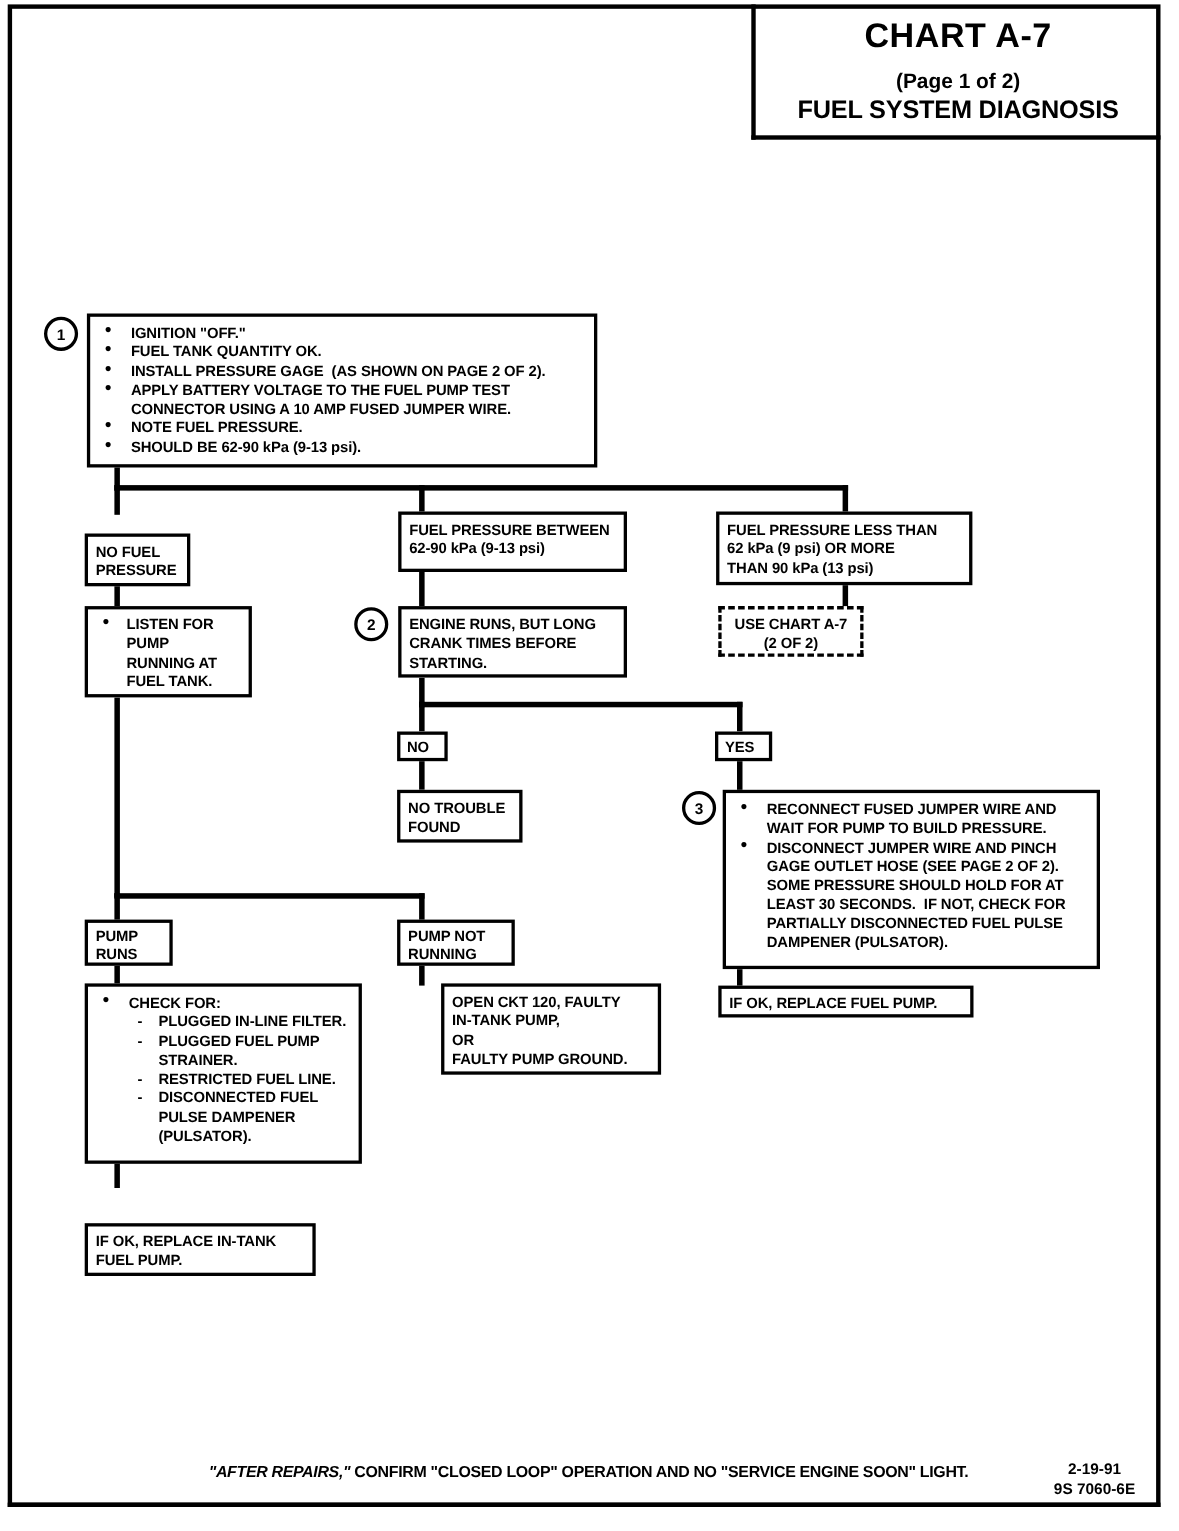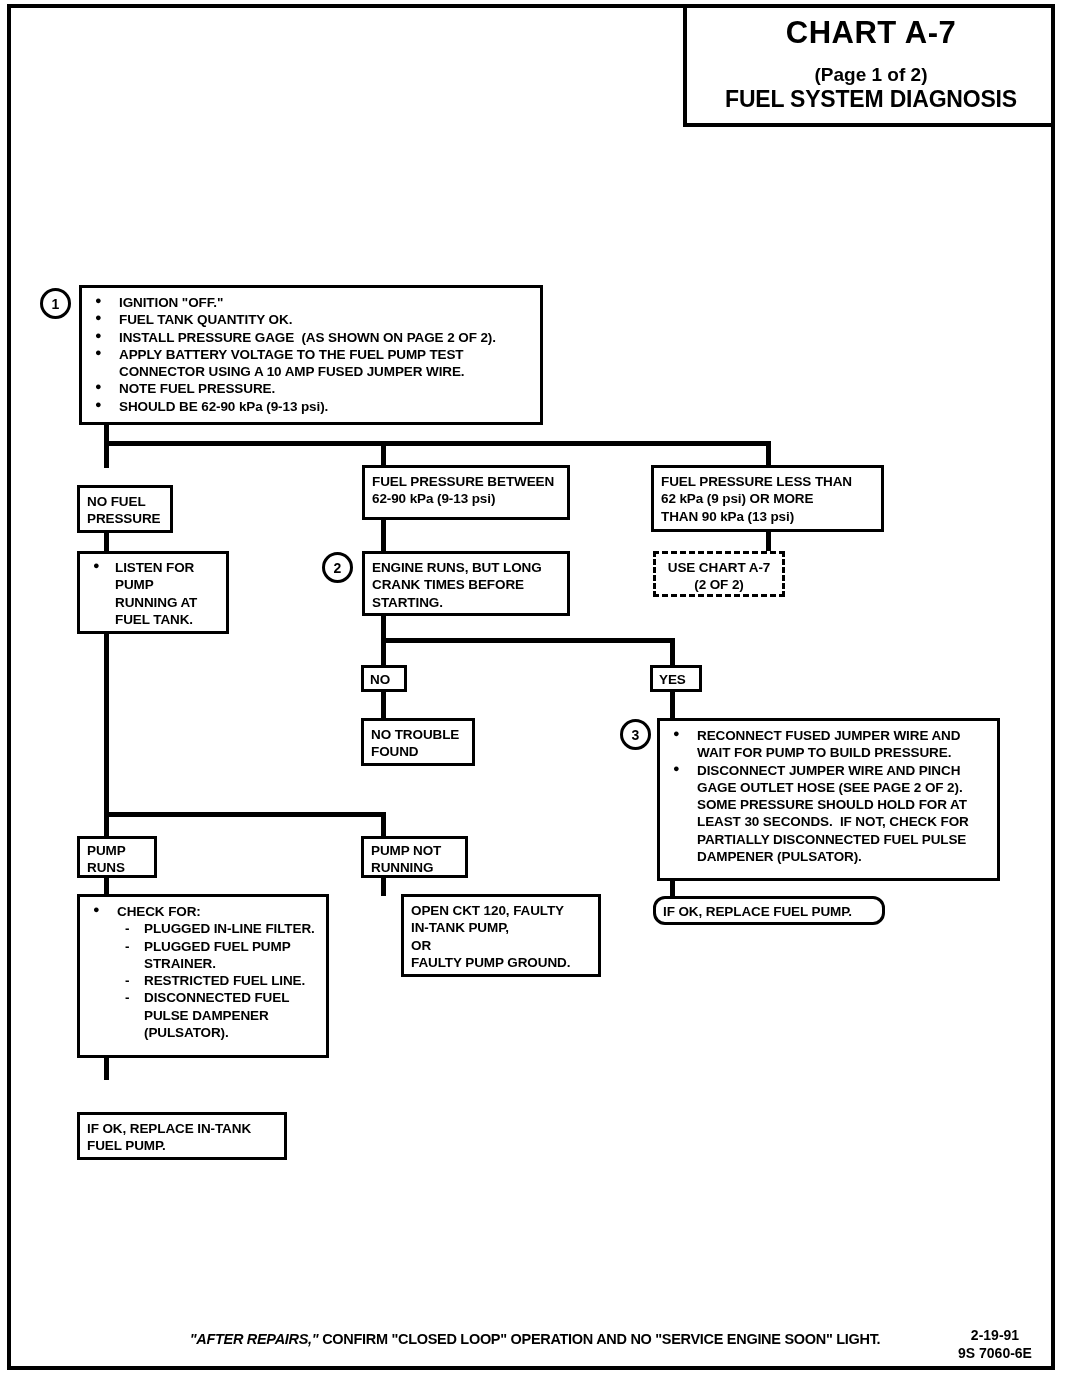--- a/index.html
+++ b/index.html
@@ -307,21 +307,21 @@
         <span class="ln">DISCONNECT JUMPER WIRE AND PINCH</span>
         <span class="ln">GAGE OUTLET HOSE (SEE PAGE 2 OF 2).</span>
         <span class="ln">SOME PRESSURE SHOULD HOLD FOR AT</span>
         <span class="ln">LEAST 30 SECONDS.  IF NOT, CHECK FOR</span>
         <span class="ln">PARTIALLY DISCONNECTED FUEL PULSE</span>
         <span class="ln">DAMPENER (PULSATOR).</span>
       </li>
     </ul>
   </div>
 
-  <div class="box" style="left:653px; top:896px; width:232px; height:29px; padding:4px 7px;border-radius:12px;">
+  <div class="box" style="left:653px; top:896px; width:232px; height:29px; padding:4px 7px;">
     <span class="ln">IF OK, REPLACE FUEL PUMP.</span>
   </div>
 
   <div class="box" style="left:77px; top:836px; width:80px; height:42px; padding:3px 7px;">
     <span class="ln">PUMP</span>
     <span class="ln">RUNS</span>
   </div>
   <div class="box" style="left:361px; top:836px; width:107px; height:42px; padding:3px 7px;">
     <span class="ln">PUMP NOT</span>
     <span class="ln">RUNNING</span>

